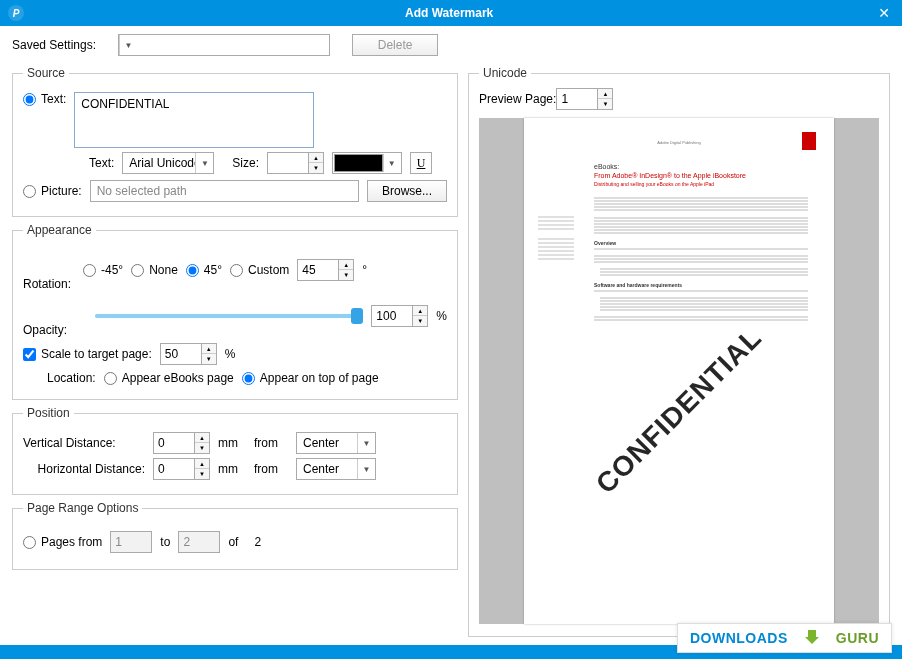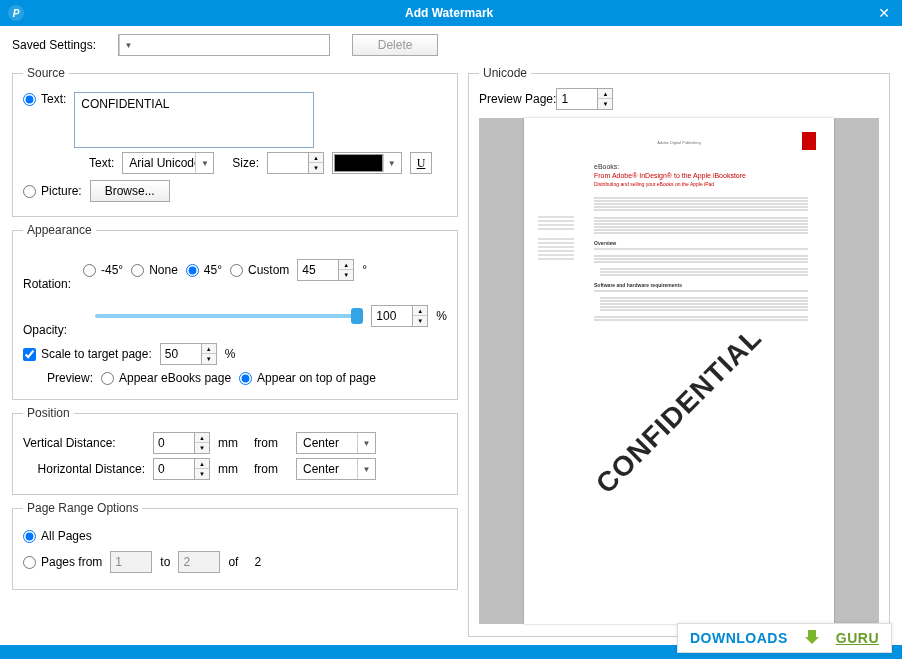--- a/index.html
+++ b/index.html
@@ -63,21 +63,21 @@
 .page .subtitle { font-size:5px; color:#c00; margin-bottom:10px; }
 .page .body-block { color:#888; font-size:3.5px; line-height:1.5; margin-bottom:6px; }
 .page .section-h { font-size:5px; color:#333; margin:6px 0 2px 0; font-weight:bold; }
 .page .fake-line { height:2px; background:#ddd; margin:1px 0; }
 .page .sidebar-text { position:absolute; left:14px; top:96px; width:36px; }
 .page .sidebar-text .sl { height:2px; background:#e0e0e0; margin:2px 0; }
 .watermark { position:absolute; left:50%; top:58%; transform:translate(-50%,-50%) rotate(-45deg); font-size:28px; font-weight:bold; color:rgba(0,0,0,0.85); letter-spacing:1px; white-space:nowrap; font-family: Arial, sans-serif; }
 
 .footer-bar { position:absolute; left:0; right:0; bottom:0; height:14px; background:#0091e0; }
 .dl-badge { position:absolute; right:10px; bottom:6px; background:#fff; border:1px solid #ddd; padding:6px 12px; display:flex; align-items:center; gap:16px; font-size:14px; font-weight:bold; color:#0189d6; letter-spacing:0.5px; z-index:5; box-shadow:0 0 4px rgba(0,0,0,0.1); }
-.dl-badge .g { color:#6a9e28; font-weight:bold;text-decoration:underline; }
+.dl-badge .g { color:#6a9e28; font-weight:bold; }
 .dl-badge .dl-icon { width:16px; height:16px; display:inline-block; position:relative; }
 .dl-badge .dl-icon::before { content:""; position:absolute; left:4px; top:0; width:8px; height:8px; background:#7ab52b; }
 .dl-badge .dl-icon::after { content:""; position:absolute; left:1px; top:7px; border-left:7px solid transparent; border-right:7px solid transparent; border-top:7px solid #7ab52b; }
 
 .indent { margin-left: 24px; }
 .from-lbl { width:34px; }
 .w80 { width: 80px; }
 .w98 { width: 92px; align-items: center; }
 .w212 { width: 212px; }
 .mt4 { margin-top: 6px; }
@@ -131,20 +131,21 @@
             <div class="color-swatch" style="background: rgb(0, 0, 0);"></div>
             <span class="sel-arrow">▼</span>
           </div>
           <button class="underline-btn">U</button>
         </div>
         <div class="row mt4">
           <label class="radio-lbl">
             <input type="radio" name="src" style="">
             <span>Picture:</span>
           </label>
+          <div class="pathbox">No selected path</div>
           <button class="btn" style="width:80px">Browse...</button>
         </div>
       </fieldset>
 
       <fieldset>
         <legend>Appearance</legend>
         <div class="row">
           <span class="lbl">Rotation:</span>
           <label class="radio-lbl">
               <input type="radio" name="rot" style="">
@@ -194,21 +195,21 @@
           <div class="spin">
             <input type="text" value="50" style="">
             <div class="spinbtns">
                 <div>▲</div>
                 <div>▼</div>
               </div>
           </div>
           <span>%</span>
         </div>
         <div class="row indent mt4">
-          <span>Preview:</span>
+          <span>Location:</span>
           <label class="radio-lbl">
               <input type="radio" name="loc" style="">
               <span>Appear eBooks page</span>
             </label>
           <label class="radio-lbl">
               <input type="radio" name="loc" checked="" style="">
               <span>Appear on top of page</span>
             </label>
         </div>
       </fieldset>
@@ -244,26 +245,20 @@
           <span class="from-lbl" style="margin-left:8px">from</span>
           <div class="select w80">
             <span class="sel-text">Center</span>
             <span class="sel-arrow">▼</span>
           </div>
         </div>
       </fieldset>
 
       <fieldset>
         <legend>Page Range Options</legend>
-        <div class="row" style="margin-top:6px">
-          <label class="radio-lbl">
-              <input type="radio" name="pr" checked="" style="">
-              <span>All Pages</span>
-            </label>
-        </div>
         <div class="row" style="margin-top:8px;margin-bottom:6px">
           <label class="radio-lbl">
               <input type="radio" name="pr" style="">
               <span>Pages from</span>
             </label>
           <div class="spin">
             <input class="disabled" type="text" value="1" style="">
           </div>
           <span>to</span>
           <div class="spin">

